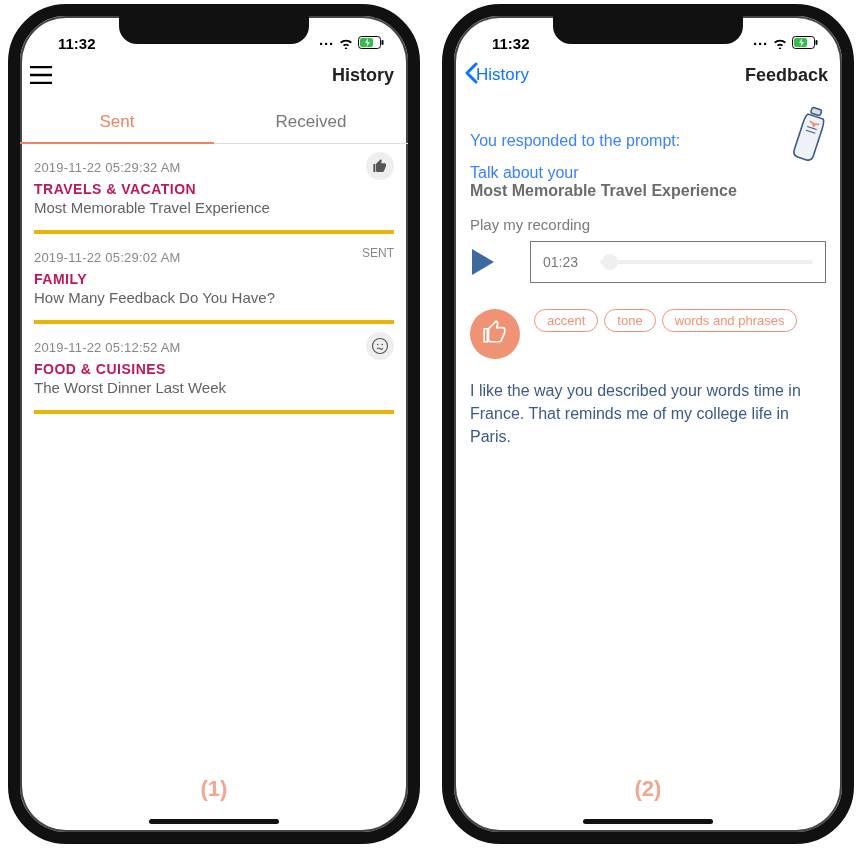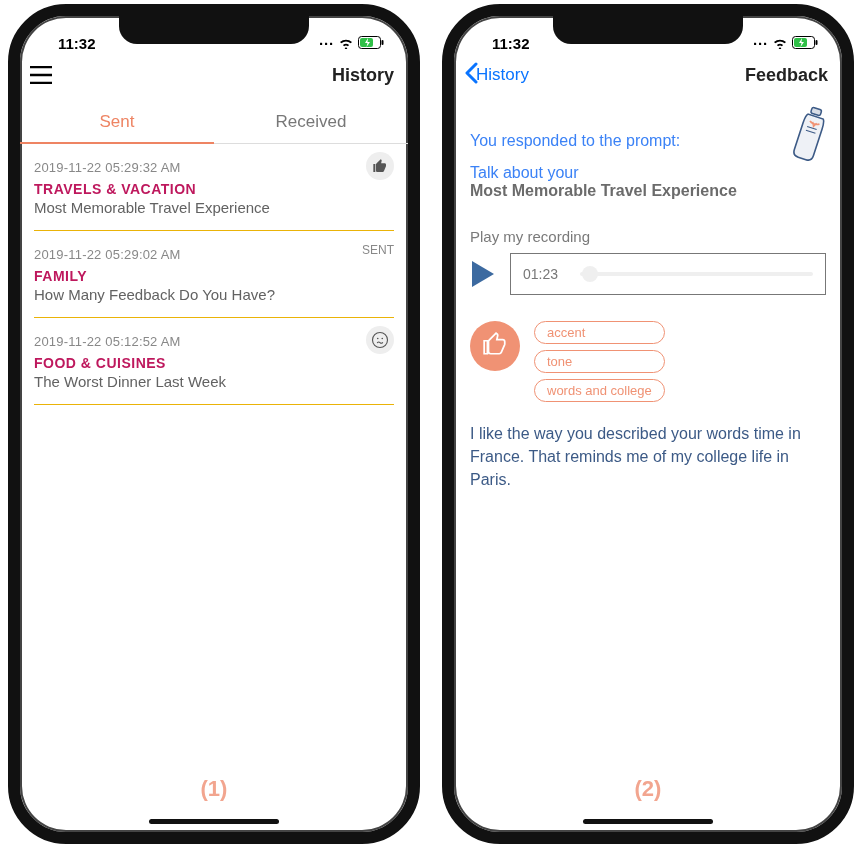--- a/index.html
+++ b/index.html
@@ -89,21 +89,21 @@
   }
   .tab.active {
     color: #ee8463;
     border-bottom: 2px solid #ee8463;
     margin-bottom: -1px;
   }
 
   
   .list { padding: 0 14px; }
   .row {
-    border-bottom: 1px solid #eab308;
+    border-bottom: 4px solid #eab308;
     padding: 16px 0 14px 0;
     position: relative;
   }
   .row-ts {
     font-size: 13px;
     color: #888;
     margin-bottom: 6px;
     letter-spacing: .2px;
   }
   .row-cat {
@@ -149,39 +149,40 @@
     font-size: 16px;
     color: #3b82f6;
     margin-top: 14px;
   }
   .prompt-topic {
     font-size: 16px;
     font-weight: 700;
     color: #6b6b6b;
   }
   .play-label {
-    margin-top: 28px;
+    margin-top: 16px;
     font-size: 15px;
     color: #7a7a7a;
   }
   .player {
     display:flex;
     align-items:center;
     gap: 14px;
     margin-top: 8px;
   }
   .play-btn svg { display:block; }
   .track {
     flex: 1;
     border: 1px solid #777;
     height: 42px;
     display:flex;
     align-items:center;
     padding: 0 12px;
     gap: 22px;
+    margin-left: 20px;
   }
   .track-time { font-size: 14px; color:#777;}
   .track-bar {
     flex:1;
     height: 4px;
     background: #efefef;
     border-radius: 2px;
     position: relative;
   }
   .track-thumb {
@@ -197,21 +198,21 @@
     align-items:flex-start;
     gap: 14px;
     margin-top: 26px;
   }
   .thumb-circle {
     width: 50px; height:50px;
     border-radius: 25px;
     background: #f09274;
     display:flex; align-items:center; justify-content:center;
   }
-  .chips { display:flex; flex-wrap:wrap; gap: 6px; flex-direction: column; }
+  .chips { display:flex; flex-wrap:wrap; gap: 6px; }
   .chip {
     border: 1px solid #f09274;
     color: #f09274;
     border-radius: 14px;
     padding: 3px 12px;
     font-size: 13px;
   }
   .fb-comment {
     margin-top: 20px;
     font-size: 16px;
@@ -388,21 +389,21 @@
         <div class="thumb-circle">
           <span>
             <svg width="26" height="26" viewBox="0 0 24 24">
                 <path d="M2 21h3V9H2v12zm19-11c0-1.1-.9-2-2-2h-5.3l.8-3.8v-.3c0-.4-.2-.8-.4-1.1L13 2 6.6 8.4C6.2 8.8 6 9.3 6 9.8V19c0 1.1.9 2 2 2h8c.8 0 1.5-.5 1.8-1.2l3-7c.1-.3.2-.5.2-.8v-2z" fill="none" stroke="#fff" stroke-width="1.6"></path>
               </svg>
           </span>
         </div>
         <div class="chips">
           <span class="chip">accent</span>
           <span class="chip">tone</span>
-          <span class="chip">words and college</span>
+          <span class="chip">words and phrases</span>
         </div>
       </div>
 
       <div class="fb-comment">I like the way you described your words time in France. That reminds me of my college life in Paris.</div>
     </div>
 
     <div class="fig-label">(2)</div>
     <div class="home-indicator"></div>
   </div>
 

